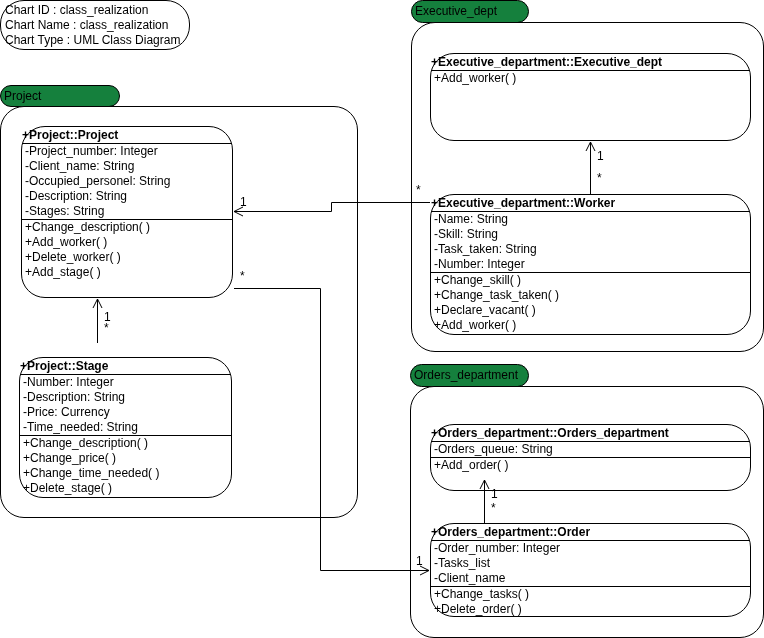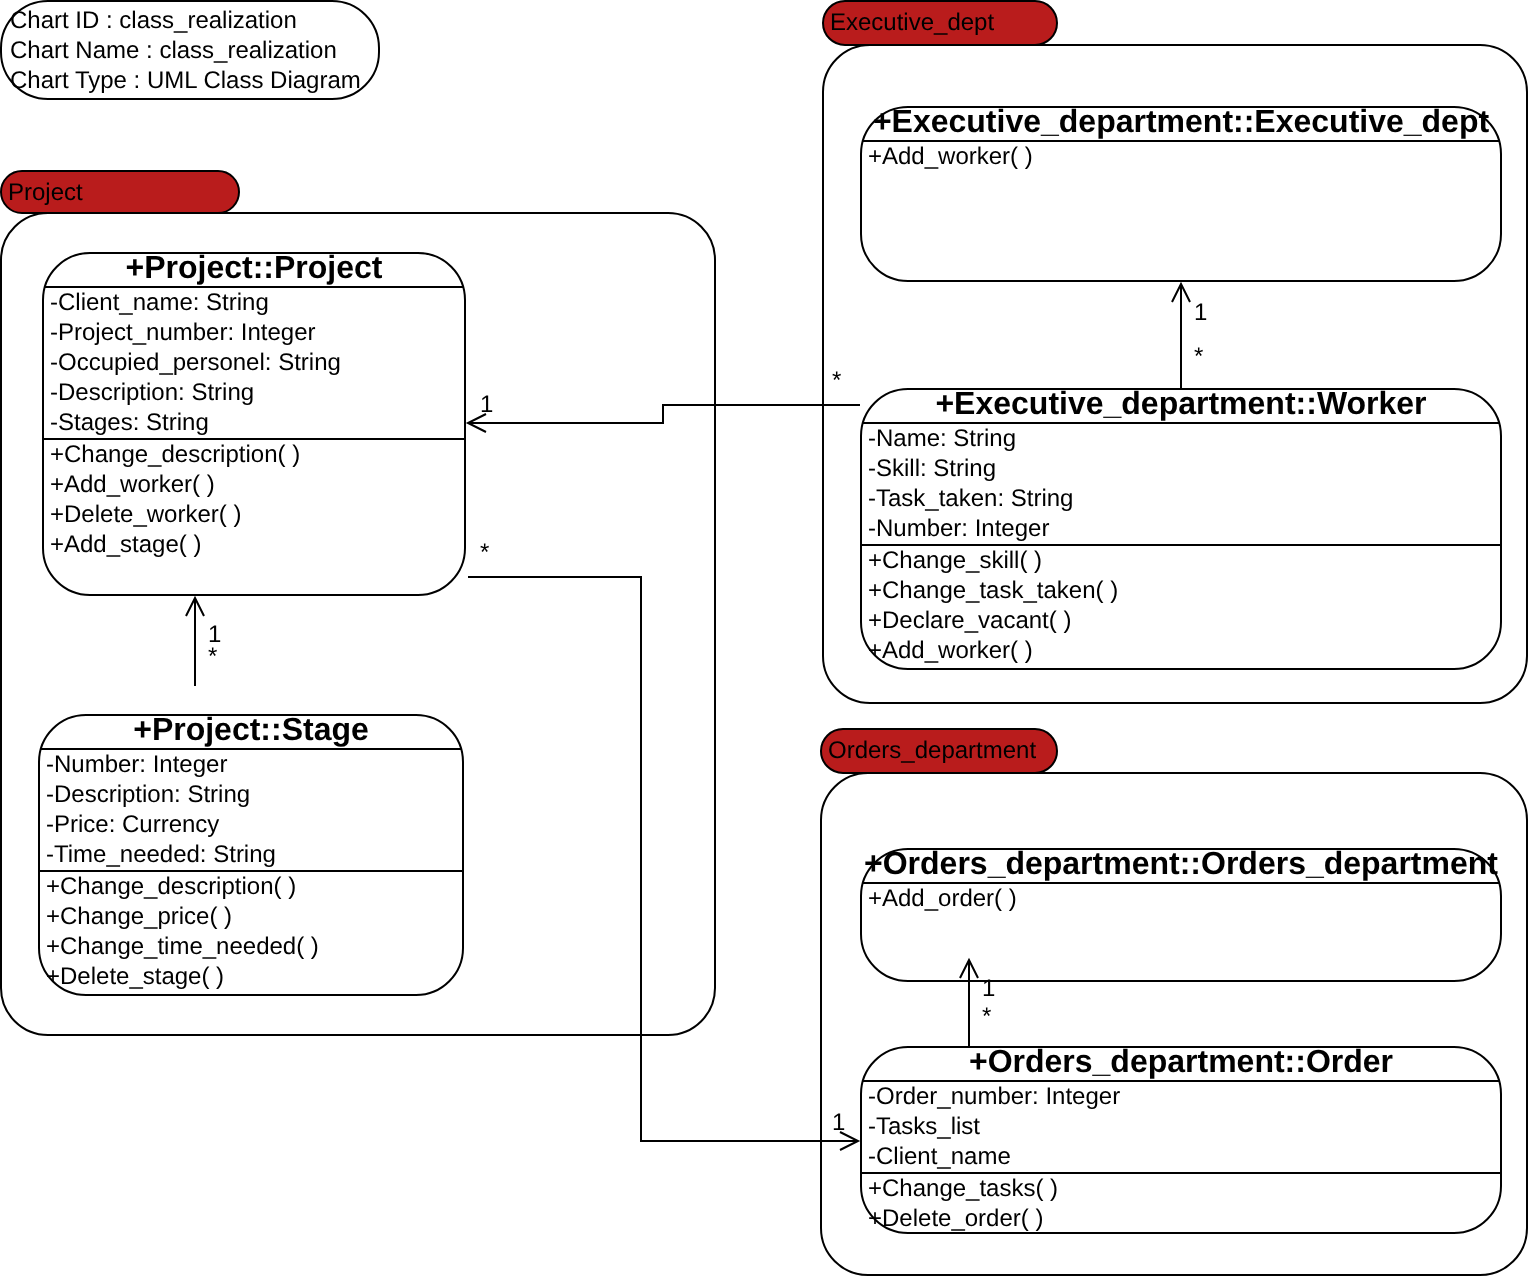--- a/index.html
+++ b/index.html
@@ -1,26 +1,26 @@
 <!DOCTYPE html>
 <html><head>
 <meta charset="utf-8">
 <style>
   html, body { margin: 0; padding: 0; background: #ffffff; }
   body { width: 764px; height: 638px; position: relative; overflow: hidden;
          font-family: "Liberation Sans", sans-serif; font-size: 12px; color: #000; }
   .abs { position: absolute; border-radius: 24px; }
   .info-box { left: 0; top: 0; width: 190px; height: 50px; border: 1px solid #000;
               box-sizing: border-box; padding: 2px 4px; line-height: 15px; font-size: 12px; background:#fff; }
-  .pkg-tab { border: 1px solid #000; box-sizing: border-box; background: #b91c1c;
+  .pkg-tab { border: 1px solid #000; box-sizing: border-box; background: #15803d;
              padding: 3px 3px; font-size: 12px; line-height: 14px; }
   .pkg-body { border: 1px solid #000; box-sizing: border-box; background: #fff; }
   .cls { border: 1px solid #000; box-sizing: border-box; background: #fff; }
-  .cls-name { font-weight: bold; text-align: center; border-bottom: 1px solid #000;
-              height: 16px; line-height: 16px; font-size: 16px; }
+  .cls-name { font-weight: bold; text-align: left; border-bottom: 1px solid #000;
+              height: 16px; line-height: 16px; font-size: 12px; }
   .cls-attrs { border-bottom: 1px solid #000; padding: 0 3px; }
   .cls-ops { padding: 0 3px; }
   .row { height: 15px; line-height: 15px; white-space: nowrap; font-size: 12px; }
   .mult { position: absolute; font-size: 12px; line-height: 12px; }
   svg.conn { position: absolute; left: 0; top: 0; pointer-events: none; }
 </style>
 </head>
 <body>
 
 <div class="abs info-box">
@@ -40,22 +40,22 @@
 <div class="abs pkg-body" style="left:411px;top:22px;width:353px;height:330px;"></div>
 
 <div class="abs pkg-tab" style="left:410px;top:364px;width:119px;height:23px;">
   <span>Orders_department</span>
 </div>
 <div class="abs pkg-body" style="left:410px;top:386px;width:354px;height:252px;"></div>
 
 <div class="abs cls" style="left:21px;top:126px;width:212px;height:172px;">
   <div class="cls-name">+Project::Project</div>
   <div class="cls-attrs">
+    <div class="row">-Project_number: Integer</div>
     <div class="row">-Client_name: String</div>
-    <div class="row">-Project_number: Integer</div>
     <div class="row">-Occupied_personel: String</div>
     <div class="row">-Description: String</div>
     <div class="row">-Stages: String</div>
   </div>
   <div class="cls-ops">
     <div class="row">+Change_description( )</div>
     <div class="row">+Add_worker( )</div>
     <div class="row">+Delete_worker( )</div>
     <div class="row">+Add_stage( )</div>
   </div>
@@ -95,20 +95,23 @@
   <div class="cls-ops">
     <div class="row">+Change_skill( )</div>
     <div class="row">+Change_task_taken( )</div>
     <div class="row">+Declare_vacant( )</div>
     <div class="row">+Add_worker( )</div>
   </div>
 </div>
 
 <div class="abs cls" style="left:430px;top:424px;width:321px;height:67px;">
   <div class="cls-name">+Orders_department::Orders_department</div>
+  <div class="cls-attrs">
+    <div class="row">-Orders_queue: String</div>
+  </div>
   <div class="cls-ops">
     <div class="row">+Add_order( )</div>
   </div>
 </div>
 
 <div class="abs cls" style="left:430px;top:523px;width:321px;height:94px;">
   <div class="cls-name">+Orders_department::Order</div>
   <div class="cls-attrs">
     <div class="row">-Order_number: Integer</div>
     <div class="row">-Tasks_list</div>

